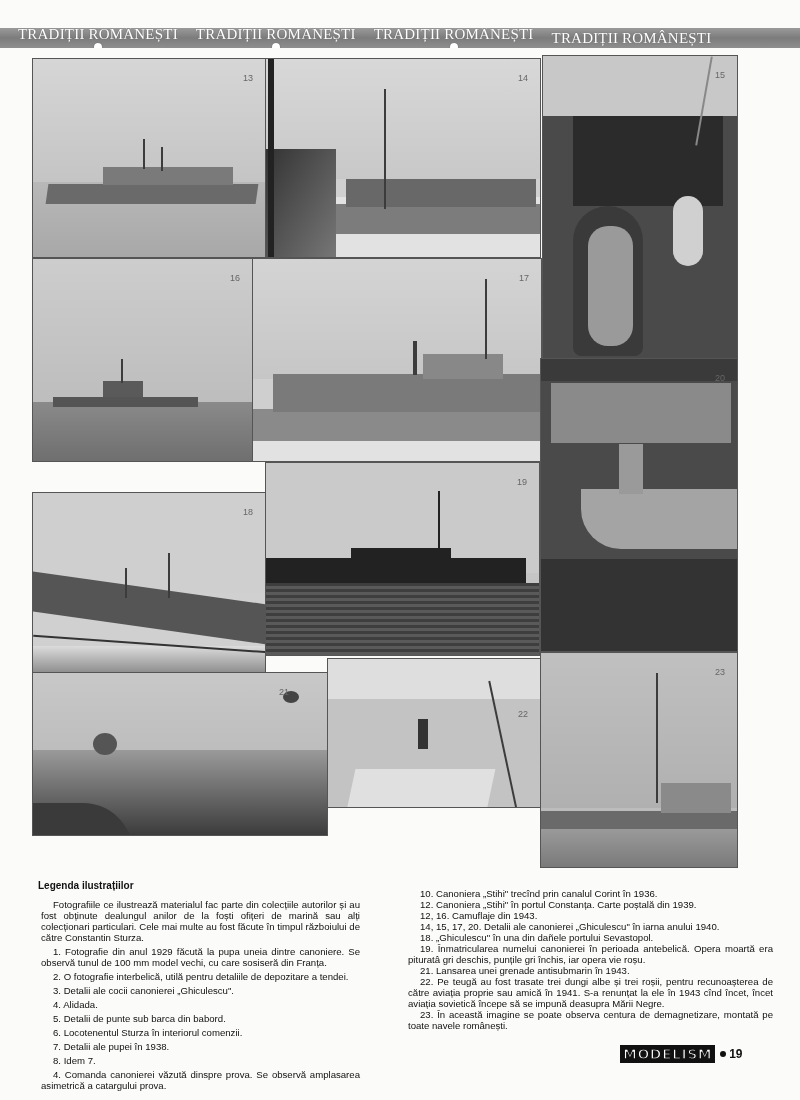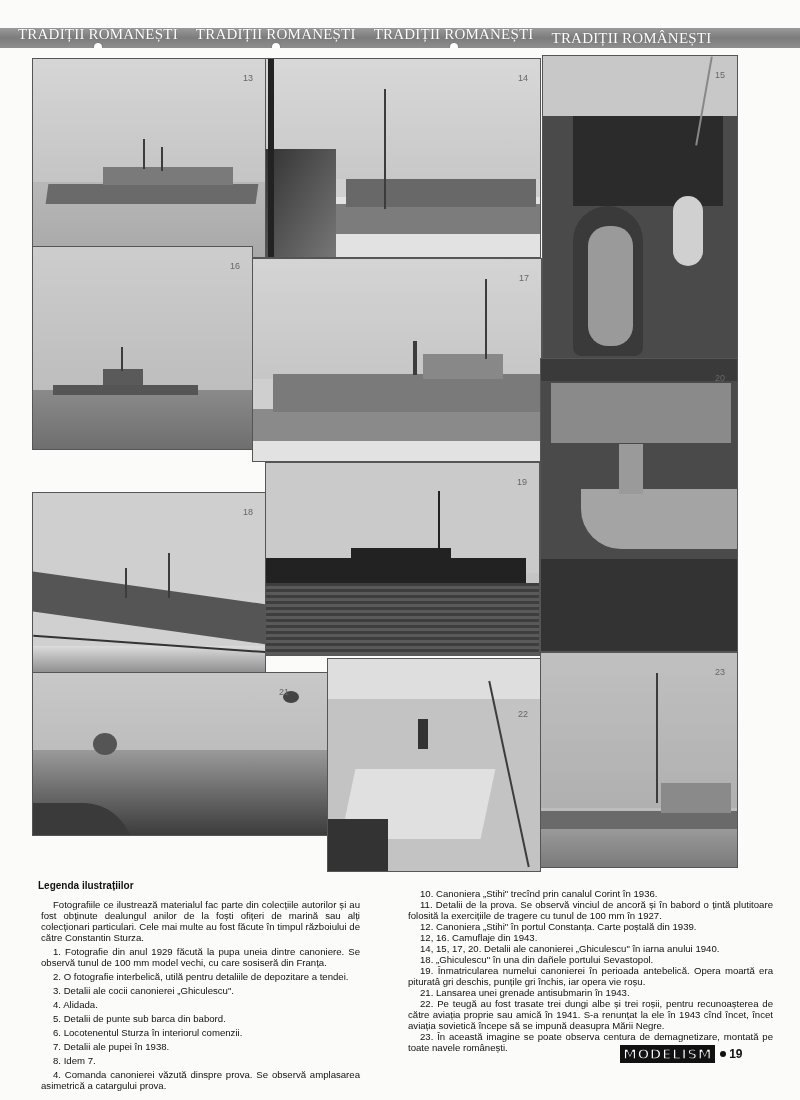--- a/index.html
+++ b/index.html
@@ -80,21 +80,21 @@
 <div class="photo" style="left:542px;top:55px;width:196px;height:304px;background:#4a4a4a;">
   <div class="sky" style="height:60px;background:#c8c8c8;"></div>
   <div class="dark" style="left:30px;top:60px;width:150px;height:90px;background:#2b2b2b;"></div>
   <div class="dark" style="left:30px;top:150px;width:70px;height:150px;background:#3a3a3a;border-radius:40px 40px 10px 10px;"></div>
   <div class="super" style="left:45px;top:170px;width:45px;height:120px;background:#9a9a9a;border-radius:20px;"></div>
   <div class="super" style="left:130px;top:140px;width:30px;height:70px;background:#d0d0d0;border-radius:15px;"></div>
   <div class="mast" style="left:160px;top:0;height:90px;transform:rotate(10deg);background:#888;"></div>
   <span class="photo-num">15</span>
 </div>
 
-<div class="photo" style="left:32px;top:246px;width:221px;height:204px;background:#c9c9c9;">
+<div class="photo" style="left:32px;top:258px;width:221px;height:204px;background:#c9c9c9;">
   <div class="sky" style="height:145px;background:linear-gradient(#cdcdcd,#bdbdbd);"></div>
   <div class="sea" style="height:59px;background:linear-gradient(#8a8a8a,#6f6f6f);"></div>
   <div class="hull" style="left:20px;top:138px;width:145px;height:10px;background:#555;"></div>
   <div class="super" style="left:70px;top:122px;width:40px;height:16px;background:#5a5a5a;"></div>
   <div class="mast" style="left:88px;top:100px;height:24px;"></div>
   <span class="photo-num">16</span>
 </div>
 
 <div class="photo" style="left:252px;top:258px;width:290px;height:204px;background:#cfcfcf;">
   <div class="sky" style="height:120px;background:linear-gradient(#d4d4d4,#c6c6c6);"></div>
@@ -137,21 +137,21 @@
 
 <div class="photo" style="left:32px;top:672px;width:296px;height:164px;background:#bdbdbd;">
   <div class="sky" style="height:115px;background:linear-gradient(#c8c8c8,#b8b8b8);"></div>
   <div class="sea" style="height:85px;background:linear-gradient(#9a9a9a,#3c3c3c);"></div>
   <div class="dark" style="left:0;top:130px;width:100px;height:70px;background:#3a3a3a;border-radius:0 50px 0 0;"></div>
   <div class="dark" style="left:60px;top:60px;width:24px;height:22px;background:#555;border-radius:50%;"></div>
   <div class="dark" style="left:250px;top:18px;width:16px;height:12px;background:#444;border-radius:50%;"></div>
   <span class="photo-num" style="right:38px;">21</span>
 </div>
 
-<div class="photo" style="left:327px;top:658px;width:214px;height:214px;background:#c3c3c3;">
+<div class="photo" style="left:327px;top:658px;width:214px;height:150px;background:#c3c3c3;">
   <div class="sky" style="height:40px;background:#dedede;"></div>
   <div class="super" style="left:20px;top:110px;width:140px;height:70px;background:#e0e0e0;transform:skewX(-12deg);"></div>
   <div class="dark" style="left:0;top:160px;width:60px;height:54px;background:#333;"></div>
   <div class="dark" style="left:90px;top:60px;width:10px;height:30px;background:#333;"></div>
   <div class="mast" style="left:180px;top:20px;height:190px;transform:rotate(-12deg);"></div>
   <span class="photo-num" style="top:50px;">22</span>
 </div>
 
 <div class="photo" style="left:540px;top:652px;width:198px;height:216px;background:#bcbcbc;">
   <div class="sky" style="height:155px;background:linear-gradient(#c0c0c0,#b0b0b0);"></div>
@@ -171,21 +171,20 @@
   <p class="indent">4. Alidada.</p>
   <p class="indent">5. Detalii de punte sub barca din babord.</p>
   <p class="indent">6. Locotenentul Sturza în interiorul comenzii.</p>
   <p class="indent">7. Detalii ale pupei în 1938.</p>
   <p class="indent">8. Idem 7.</p>
   <p class="indent">4. Comanda canonierei văzută dinspre prova. Se observă amplasarea asimetrică a catargului prova.</p>
 </div>
 
 <div class="legend-right">
   <p class="indent">10. Canoniera „Stihi" trecînd prin canalul Corint în 1936.</p>
-  <p class="indent">11. Detalii de la prova. Se observă vinciul de ancoră și în babord o țintă plutitoare folosită la exercițiile de tragere cu tunul de 100 mm în 1927.</p>
   <p class="indent">12. Canoniera „Stihi" în portul Constanța. Carte poștală din 1939.</p>
   <p class="indent">12, 16. Camuflaje din 1943.</p>
   <p class="indent">14, 15, 17, 20. Detalii ale canonierei „Ghiculescu" în iarna anului 1940.</p>
   <p class="indent">18. „Ghiculescu" în una din dañele portului Sevastopol.</p>
   <p class="indent">19. Înmatricularea numelui canonierei în perioada antebelică. Opera moartă era pituratâ gri deschis, punțile gri închis, iar opera vie roșu.</p>
   <p class="indent">21. Lansarea unei grenade antisubmarin în 1943.</p>
   <p class="indent">22. Pe teugă au fost trasate trei dungi albe și trei roșii, pentru recunoașterea de către aviația proprie sau amică în 1941. S-a renunțat la ele în 1943 cînd încet, încet aviația sovietică începe să se impună deasupra Mării Negre.</p>
   <p class="indent">23. În această imagine se poate observa centura de demagnetizare, montată pe toate navele românești.</p>
 </div>
 

